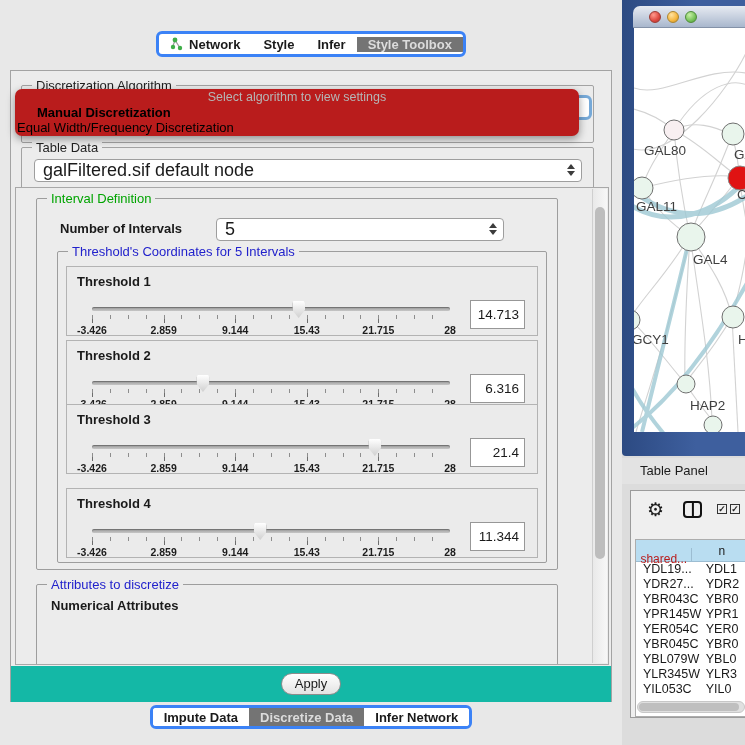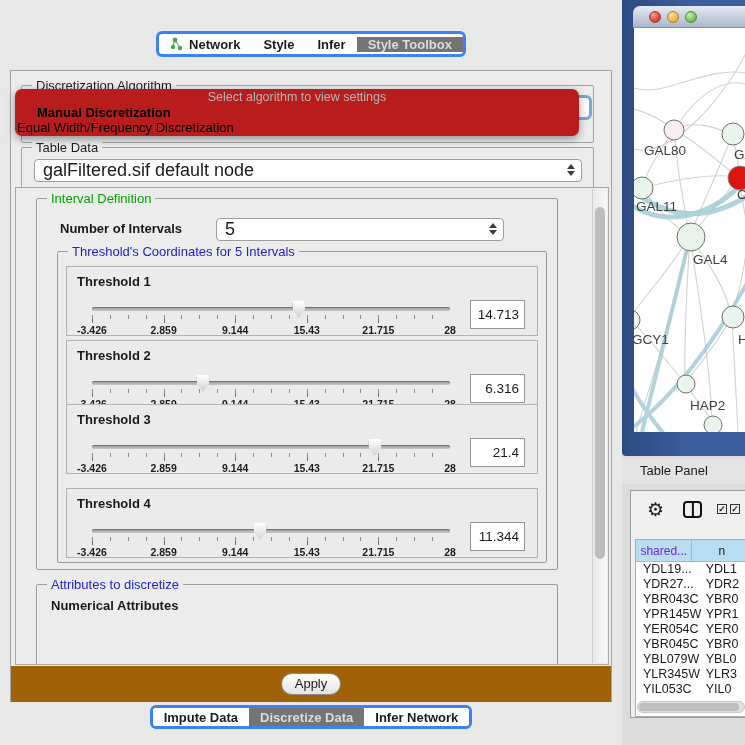--- a/index.html
+++ b/index.html
@@ -64,21 +64,21 @@
   .tick-labs span { position:absolute; transform:translateX(-50%); font-size:10.5px; font-weight:bold; color:#1d1d1d; white-space:nowrap; }
   .t-val { position:absolute; right:12px; top:21px; width:55px; height:29px; background:#fff; border:1px solid #979797;
     font-size:13.5px; text-align:right; line-height:27px; padding-right:5px;margin-top:12px; }
 
   
   #attr-list { position:absolute; left:16px; top:32px; width:496px; height:52px; background:#fff; border:1px solid #a8a8a8; overflow:hidden; }
   .attr-item { font-size:13px; line-height:16px; padding-left:6px; color:#111; white-space:nowrap; }
   #attr-vscroll { position:absolute; right:0; top:0; width:12px; height:100%; background:#f0f0f0; border-left:1px solid #d5d5d5; }
   #attr-vscroll .vthumb { position:absolute; left:1px; top:1px; width:9px; height:24px; background:#bdbdbd; border-radius:5px; }
 
-  #apply-strip { position:absolute; left:0; top:595px; width:600px; height:36px; background:#a16207; display:flex; justify-content:center; align-items:center; }
+  #apply-strip { position:absolute; left:0; top:595px; width:600px; height:36px; background:#14b8a6; display:flex; justify-content:center; align-items:center; }
   #apply-btn { width:60px; height:22px; border:1px solid #8c8c8c; border-radius:11px; background:linear-gradient(#ffffff,#e3e3e3);
     font-size:13px; text-align:center; line-height:20px; font-family:"Liberation Sans",sans-serif; }
 
   #bottom-tabbar { position:absolute; left:0; top:705px; width:622px; display:flex; justify-content:center; }
 
   
   #right-panel { position:absolute; left:622px; top:0; width:123px; height:745px; background:#dcdcdc; }
   #net-window { position:absolute; left:0; top:0; width:123px; height:456px; background:linear-gradient(90deg,#2c4a82,#3e5f9e 60%); border-radius:0 0 0 4px; }
   #net-titlebar { position:absolute; left:11px; top:6px; width:112px; height:22px; border-radius:7px 0 0 0;
     background:linear-gradient(#e7ebf2,#a9b7cd); border-bottom:1px solid #8492a8; }
@@ -95,21 +95,21 @@
   #table-card { position:absolute; left:8px; top:490px; width:115px; height:228px; background:#efefef; border:1px solid #9b9b9b; border-right:none; overflow:hidden; }
   #tp-toolbar { position:absolute; left:0; top:0; width:115px; height:40px; }
   #gear-ic { position:absolute; left:16px; top:7px; font-size:19px; color:#1c1c1c; }
   #cols-ic { position:absolute; left:52px; top:10px; width:19px; height:17px; border:2.2px solid #111; border-radius:4px; }
   #cols-ic::after { content:''; position:absolute; left:50%; top:0; width:2.2px; height:100%; background:#111; transform:translateX(-50%); }
   .chk { position:absolute; top:13px; width:10px; height:10px; border:1.6px solid #333; font-size:9px; line-height:8px; text-align:center; color:#222; font-weight:bold; }
   #chk1 { left:86px; } #chk2 { left:99px; }
 
   #tp-table { position:absolute; left:4px; top:48px; right:0; bottom:0; background:#fff; border:1px solid #adadad; border-right:none; }
   .tp-hdr { display:flex; height:22px; background:#b9ddf1; border-bottom:1px solid #9cbdd2; }
-  .tp-hdr .c1 { width:72px; border-right:1px solid #9cbdd2; text-align:center; font-size:12px; line-height:22px; color:#6d28d9; }
+  .tp-hdr .c1 { width:72px; border-right:1px solid #9cbdd2; text-align:center; font-size:12px; line-height:22px; color:#b91c1c;margin-top:8px; }
   .tp-hdr .c2 { width:60px; font-size:12px; line-height:22px; padding-left:26px; color:#1a1a1a; }
   .tp-row { display:flex; height:15px; }
   .tp-row .c1 { width:72px; padding-left:7px; font-size:12.5px; line-height:15px; white-space:nowrap; }
   .tp-row .c2 { width:44px; padding-left:2px; font-size:12.5px; line-height:15px; white-space:nowrap; }
   #tp-hscroll { position:absolute; left:1px; bottom:3px; width:108px; height:12px; background:#e0e0e0; border:1px solid #c7c7c7; border-radius:7px; }
   #tp-hscroll .hthumb { position:absolute; left:1px; top:1px; height:8px; width:100px; background:#bfbfbf; border-radius:5px; }
 
   .net-icon { width:14px; height:14px; }
 </style>
 </head>

